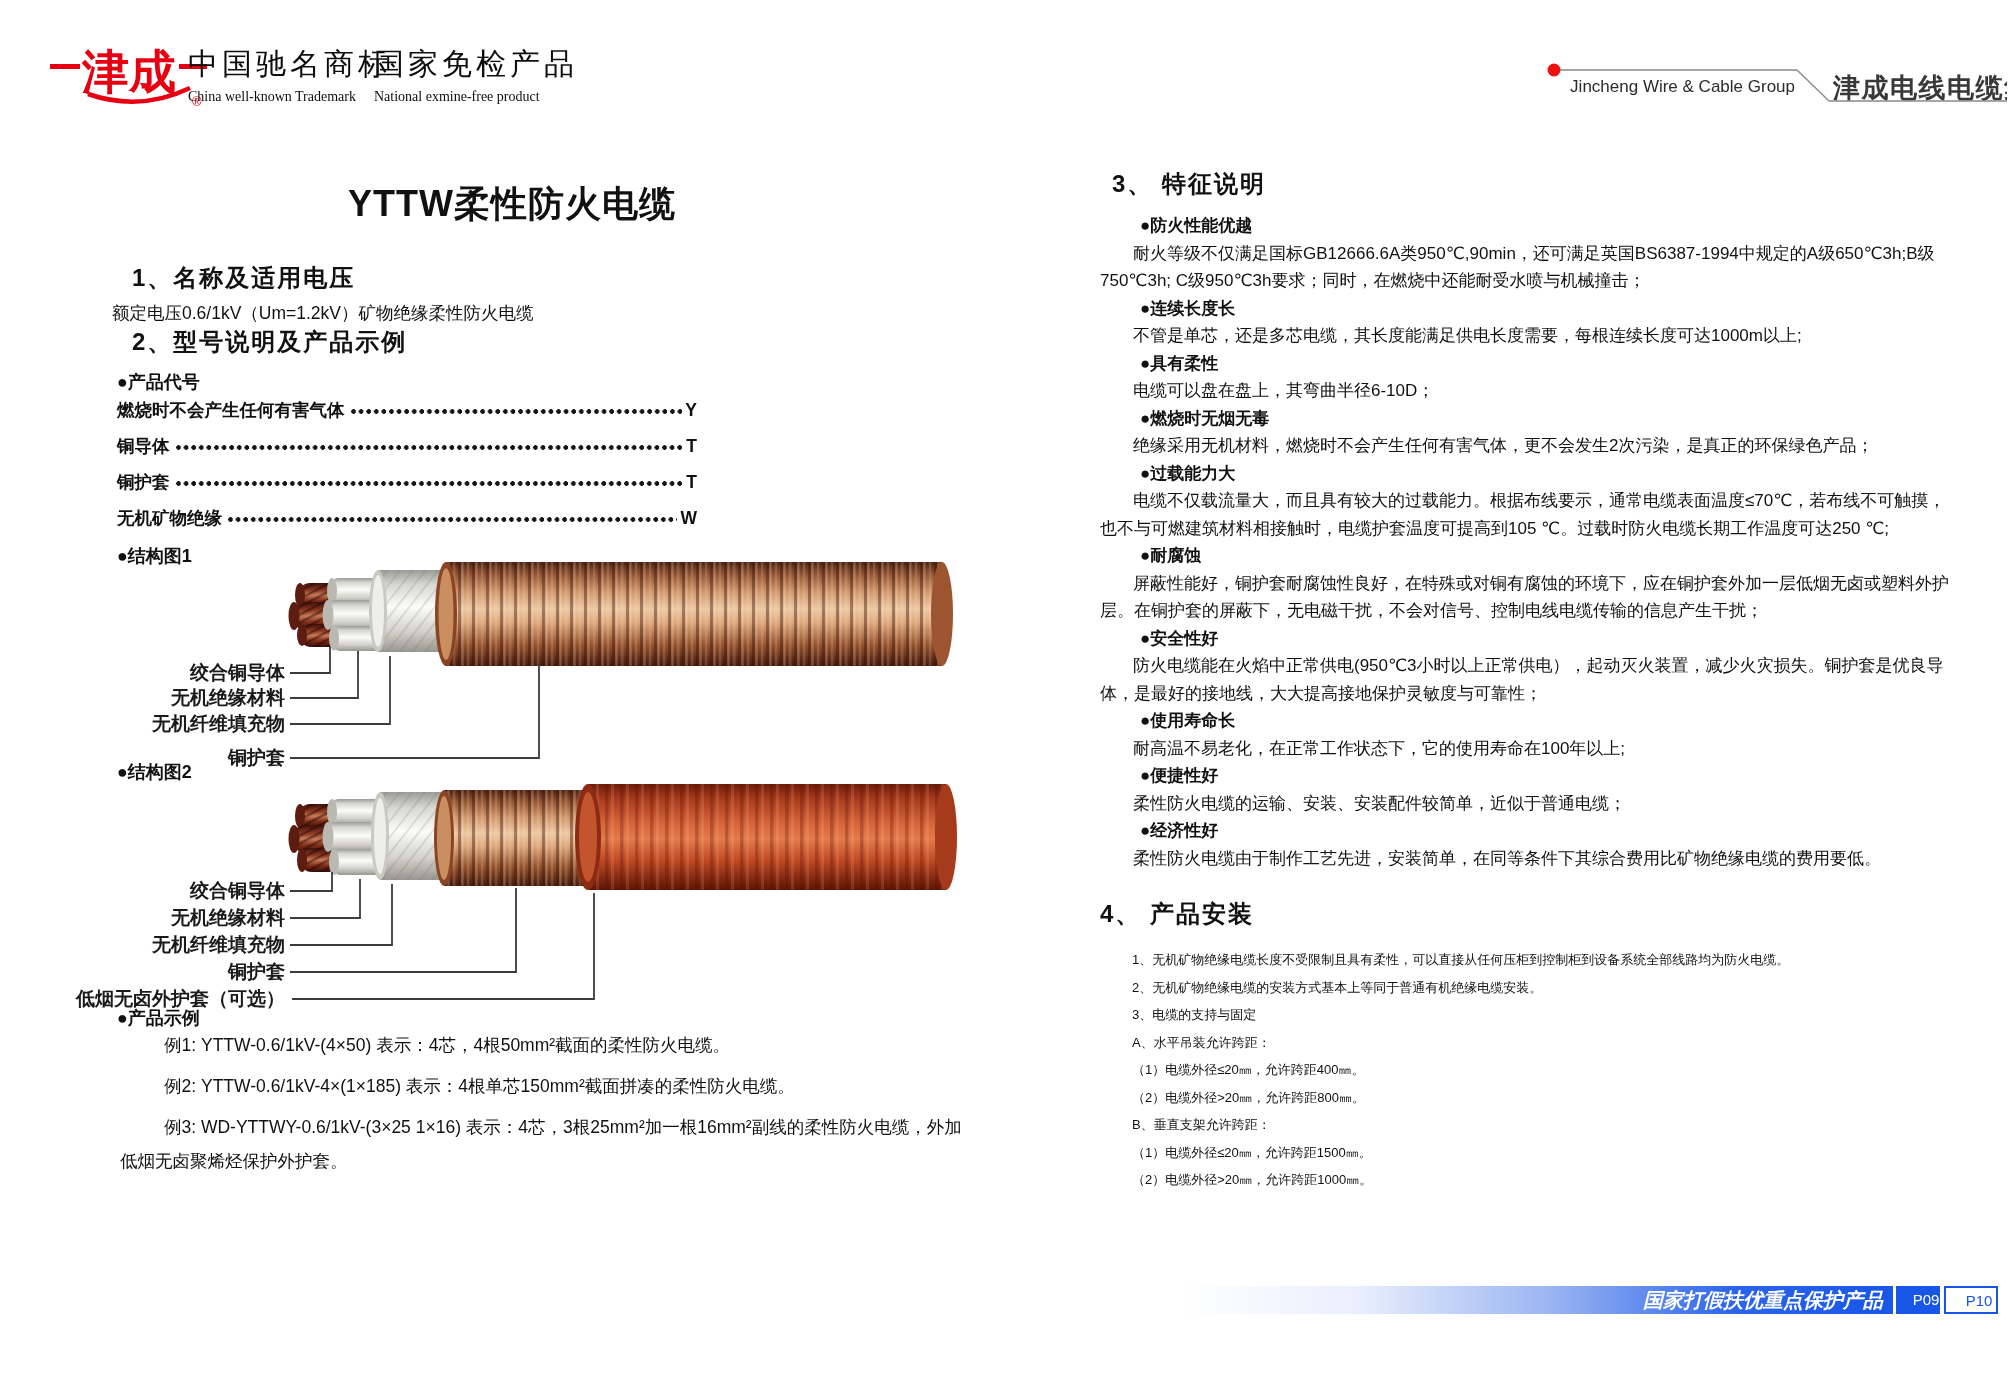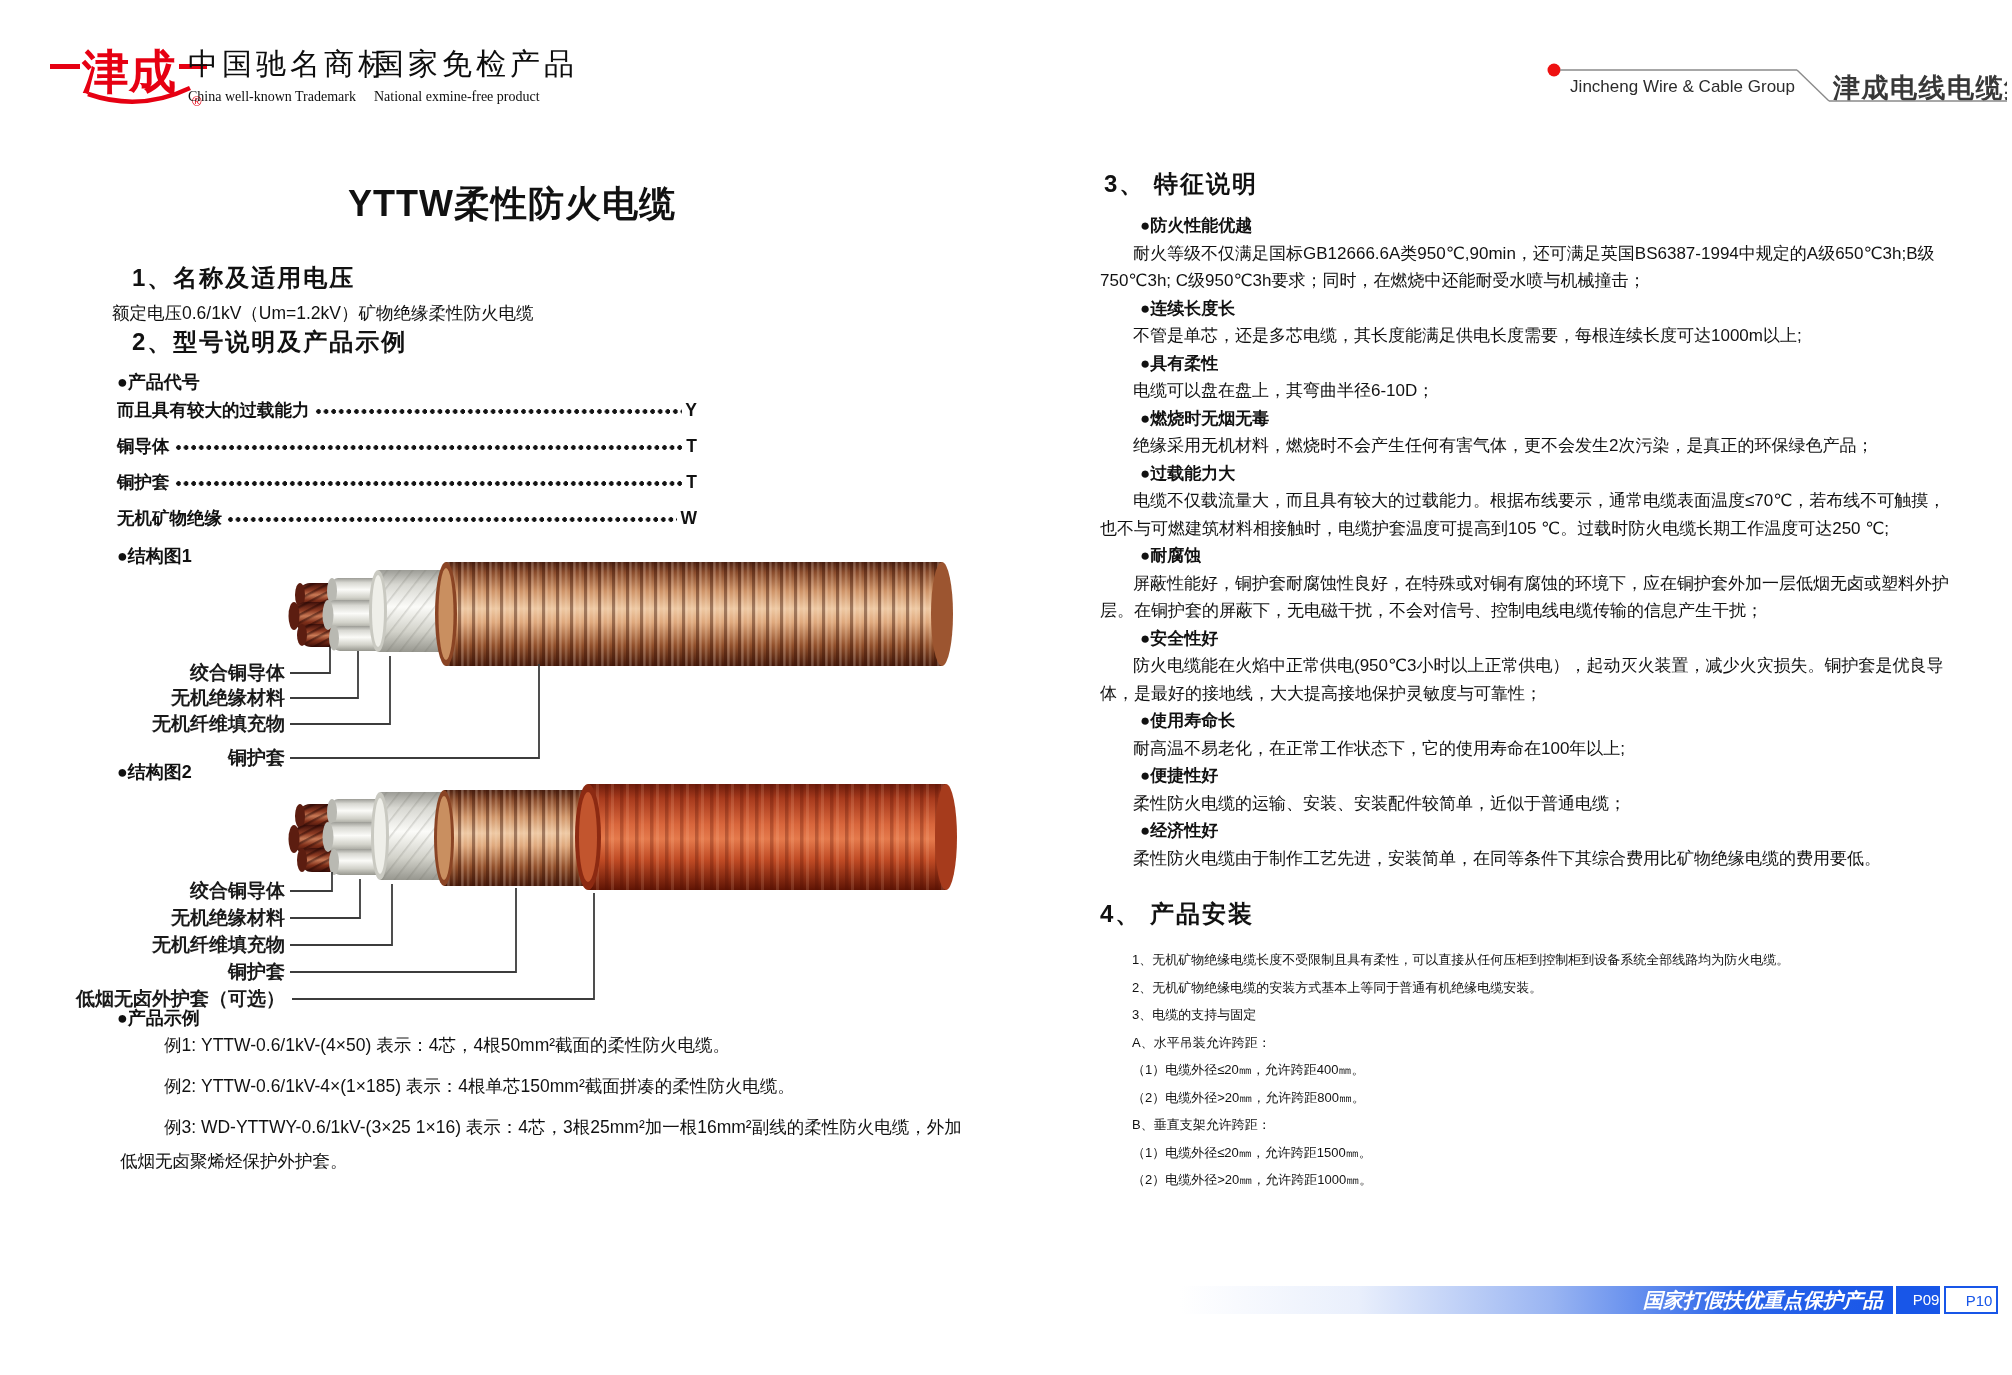--- a/index.html
+++ b/index.html
@@ -22,21 +22,21 @@
   .code-label{white-space:nowrap;}
   .code-dots{flex:1;height:9px;align-self:center;margin:2px 3px 0 5px;
     background-image:radial-gradient(circle at 3.5px 4.5px,#141414 2.1px,transparent 2.5px);
     background-size:7.6px 9px;background-repeat:repeat-x;}
   .code-letter{white-space:nowrap;}
   .examples p{margin:0 0 7px 16px;text-indent:44px;font-size:17.5px;line-height:34px;}
   .diagram-svg{pointer-events:none;}
   .diagram-svg text{font-family:"Liberation Sans","DejaVu Sans",sans-serif;}
   
   .right-col{width:852px;}
-  .right-col h2{font-size:24px;font-weight:600;letter-spacing:2px;margin:0 0 12px 4px;}
+  .right-col h2{font-size:24px;font-weight:600;letter-spacing:2px;margin:0 0 12px 12px;}
   .right-col h2.second{margin:26px 0 16px 0;}
   .feat-label{margin:0;padding-left:40px;font-size:17px;line-height:27.5px;font-weight:600;}
   .feat-text{margin:0;text-indent:33px;font-size:17px;line-height:27.5px;}
   .inst-item{margin:0;text-indent:32px;font-size:13px;line-height:27.5px;}
   
   .footer-bar{
     left:1180px;top:1286px;width:713px;height:28px;line-height:28px;
     background:linear-gradient(90deg,rgba(255,255,255,0) 0%,#e9effc 25%,#9ab5f2 52%,#2a64e9 78%,#1856e8 100%);
     color:#fff;font-size:20px;font-weight:bold;font-style:italic;
     text-align:right;padding-right:10px;box-sizing:border-box;white-space:nowrap;
@@ -82,21 +82,21 @@
   <div class="b sec-heading" style="left:112px;top:262px;">1、名称及适用电压</div>
   <div class="b body-text" style="left:112px;top:301px;">额定电压0.6/1kV（Um=1.2kV）矿物绝缘柔性防火电缆</div>
 
   <div class="b sec-heading" style="left:112px;top:326px;">2、型号说明及产品示例</div>
 
   <div class="b bullet-line" style="left:117px;top:370px;">●产品代号</div>
 
   <div class="b code-rows" style="left:117px;top:392px;">
 
       <div class="code-row">
-        <span class="code-label">而且具有较大的过载能力</span>
+        <span class="code-label">燃烧时不会产生任何有害气体</span>
         <span class="code-dots"></span>
         <span class="code-letter">Y</span>
       </div>
 
       <div class="code-row">
         <span class="code-label">铜导体</span>
         <span class="code-dots"></span>
         <span class="code-letter">T</span>
       </div>
 

